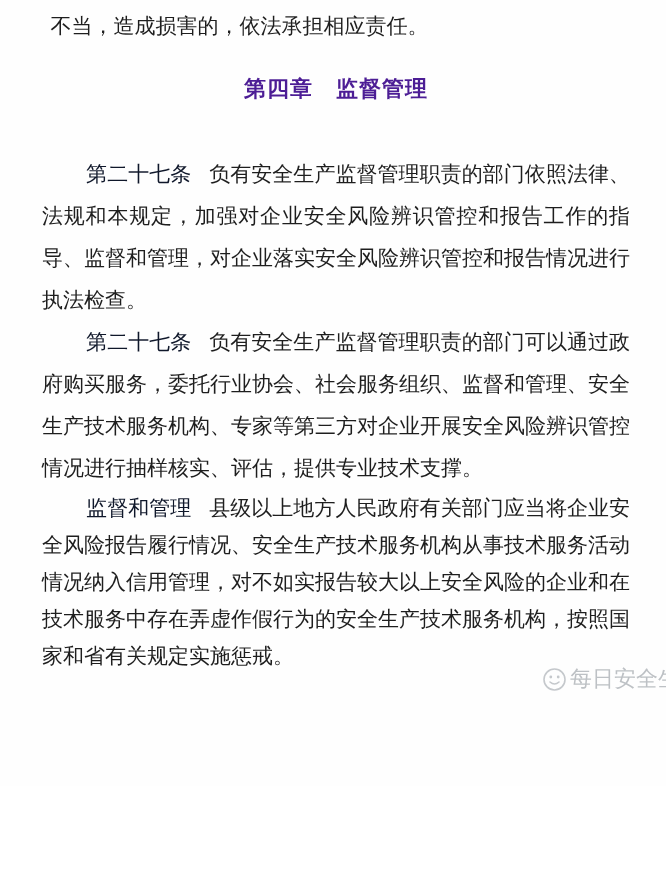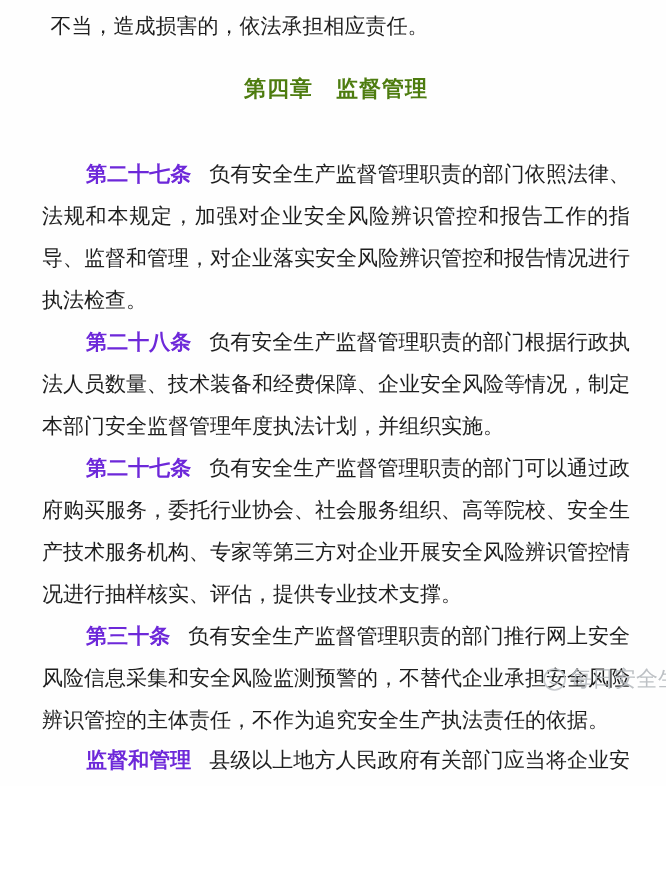--- a/index.html
+++ b/index.html
@@ -29,37 +29,37 @@
     text-indent: 0.4em;
   }
   .chapter-heading {
     margin: 28px 0 0 0;
     font-size: 22px;
     line-height: 27px;
     font-weight: 700;
     text-align: center;
     font-family: "Liberation Sans", "DejaVu Sans", sans-serif;
     letter-spacing: 1px;
-    color: #4d7c0f;
+    color: #4c1d95;
   }
   .article {
     text-indent: 2.1em;
     margin-top: -11px;
   }
   .article.first {
     margin-top: 51px;
   }
   .article.last {
     line-height: 37px;
   }
   .article-number {
-    font-weight: 700;
+    font-weight: 400;
     font-family: "Liberation Sans", "DejaVu Sans", sans-serif;
     margin-right: 0.85em;
-    color: #6d28d9;
+    color: #0f172a;
   }
   .watermark {
     position: absolute;
     top: 664px;
     right: -14px;
     display: flex;
     align-items: center;
     gap: 3px;
     color: #b7bbbf;
     font-family: "Liberation Sans", "DejaVu Sans", sans-serif;
@@ -78,31 +78,25 @@
 <div class="page">
 
   <p class="body-line intro">不当，造成损害的，依法承担相应责任。</p>
 
   <h1 class="chapter-heading">第四章　监督管理</h1>
 
   <p class="body-line article first">
     <span class="article-number">第二十七条</span><span>负有安全生产监督管理职责的部门依照法律、法规和本规定，加强对企业安全风险辨识管控和报告工作的指导、监督和管理，对企业落实安全风险辨识管控和报告情况进行执法检查。</span>
   </p>
 
+
   <p class="body-line article">
-    <span class="article-number">第二十八条</span><span>负有安全生产监督管理职责的部门根据行政执法人员数量、技术装备和经费保障、企业安全风险等情况，制定本部门安全监督管理年度执法计划，并组织实施。</span>
+    <span class="article-number">第二十七条</span><span>负有安全生产监督管理职责的部门可以通过政府购买服务，委托行业协会、社会服务组织、监督和管理、安全生产技术服务机构、专家等第三方对企业开展安全风险辨识管控情况进行抽样核实、评估，提供专业技术支撑。</span>
   </p>
 
-  <p class="body-line article">
-    <span class="article-number">第二十七条</span><span>负有安全生产监督管理职责的部门可以通过政府购买服务，委托行业协会、社会服务组织、高等院校、安全生产技术服务机构、专家等第三方对企业开展安全风险辨识管控情况进行抽样核实、评估，提供专业技术支撑。</span>
-  </p>
-
-  <p class="body-line article">
-    <span class="article-number">第三十条</span><span>负有安全生产监督管理职责的部门推行网上安全风险信息采集和安全风险监测预警的，不替代企业承担安全风险辨识管控的主体责任，不作为追究安全生产执法责任的依据。</span>
-  </p>
 
   <p class="body-line article last">
     <span class="article-number">监督和管理</span><span>县级以上地方人民政府有关部门应当将企业安全风险报告履行情况、安全生产技术服务机构从事技术服务活动情况纳入信用管理，对不如实报告较大以上安全风险的企业和在技术服务中存在弄虚作假行为的安全生产技术服务机构，按照国家和省有关规定实施惩戒。</span>
   </p>
 
   <div class="watermark">
     <span class="watermark-icon">
       <svg width="25" height="25" viewBox="0 0 25 25">
         <circle cx="12.5" cy="12.5" r="10.5" fill="none" stroke="#bfc3c7" stroke-width="1.6"></circle>
         <circle cx="8.8" cy="10" r="1.4" fill="#bfc3c7"></circle>

